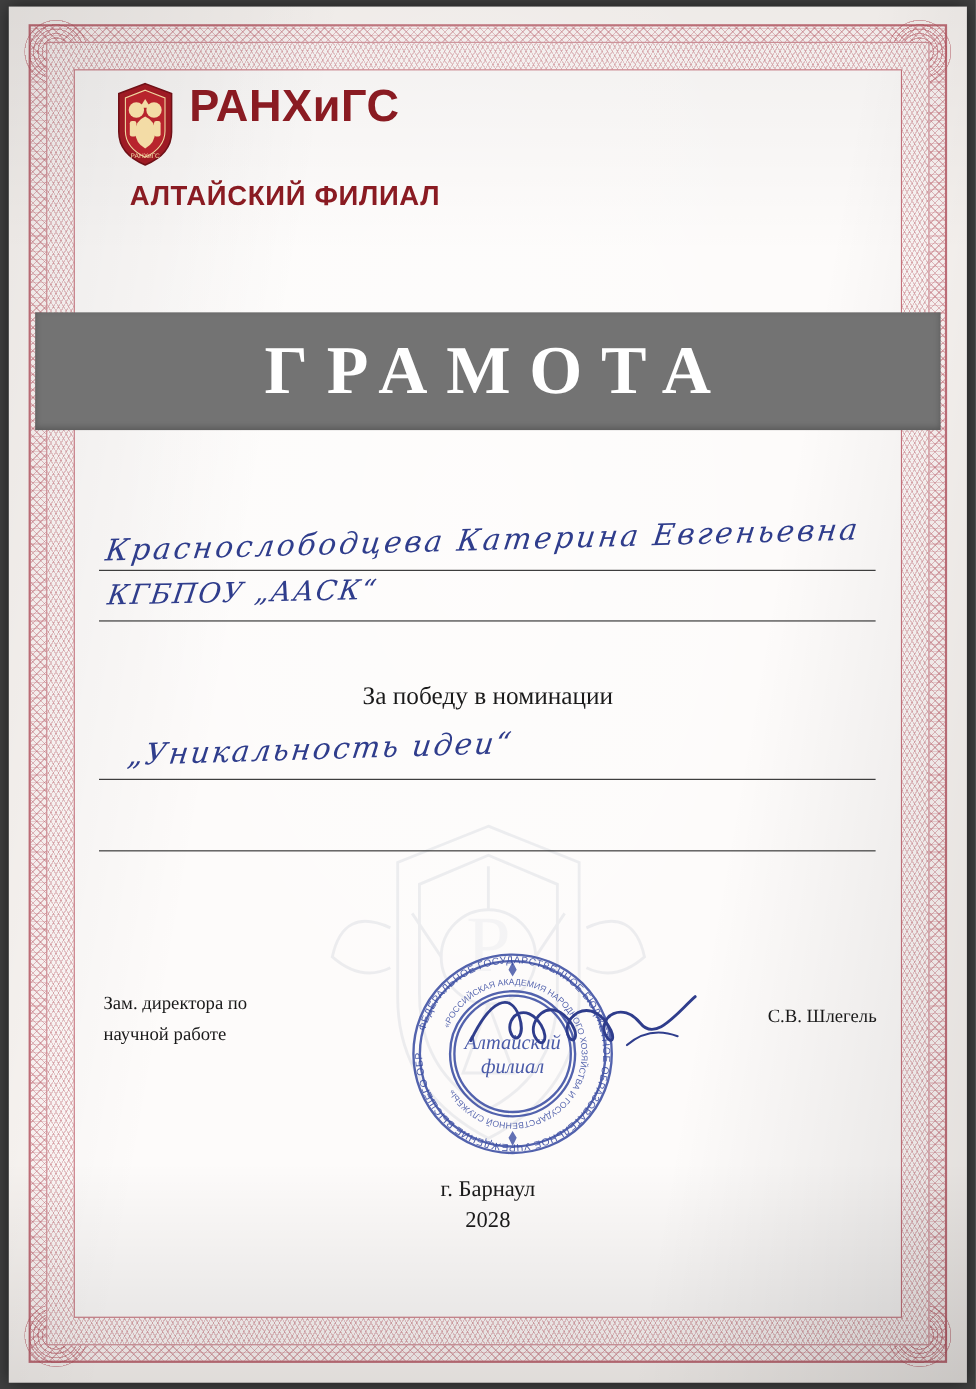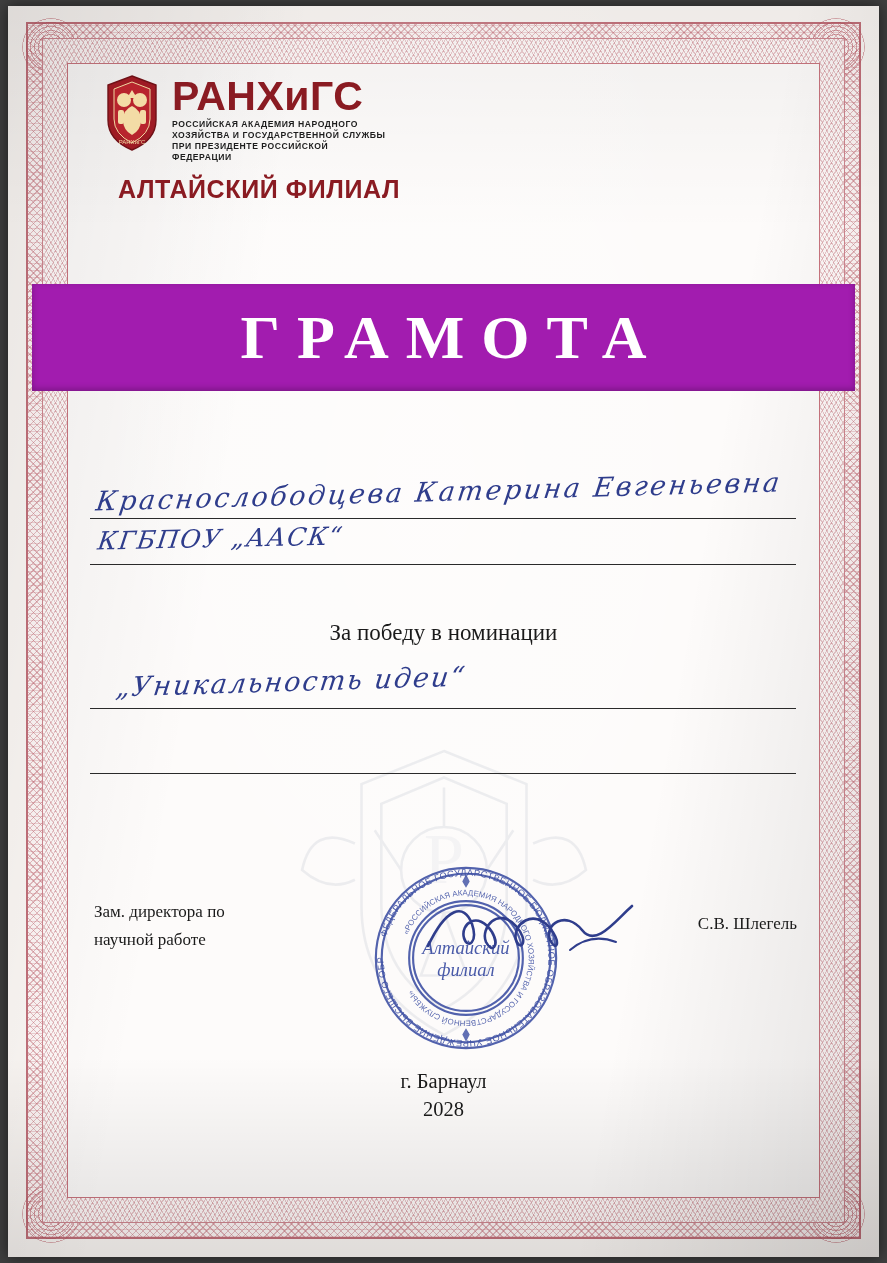--- a/index.html
+++ b/index.html
@@ -173,21 +173,21 @@
     margin-left: 14px;
   }
 
   
   .band {
     position: absolute;
     left: -36px;
     top: 216px;
     width: 823px;
     height: 107px;
-    background: #a21caf;
+    background: #737373;
     display: flex;
     align-items: center;
     justify-content: center;
     box-shadow: inset 0 -2px 6px rgba(0,0,0,0.25);
   }
   .band-text {
     font-family: "Liberation Serif", serif;
     font-weight: bold;
     font-size: 62px;
     letter-spacing: 17px;
@@ -372,21 +372,20 @@
               <circle cx="36" cy="26" r="7"></circle>
               <path d="M28 16 l5 8 h-10 z"></path>
               <path d="M28 32 q9 4 9 14 q0 10 -9 15 q-9 -5 -9 -15 q0 -10 9 -14 z"></path>
               <rect x="14" y="36" width="6" height="14" rx="2"></rect>
               <rect x="36" y="36" width="6" height="14" rx="2"></rect>
             </g>
             <text x="28" y="70" font-family="'Liberation Sans', sans-serif" font-size="6" fill="#f3dca6" text-anchor="middle">РАНХиГС</text>
           </svg>
           <div class="brand">
             <div class="brand-main">РАНХиГС</div>
-            <div class="brand-sub">РОССИЙСКАЯ АКАДЕМИЯ НАРОДНОГО ХОЗЯЙСТВА И ГОСУДАРСТВЕННОЙ СЛУЖБЫ ПРИ ПРЕЗИДЕНТЕ РОССИЙСКОЙ ФЕДЕРАЦИИ</div>
           </div>
         </div>
         <div class="branch">АЛТАЙСКИЙ ФИЛИАЛ</div>
       </div>
 
       <div class="band">
         <div class="band-text">ГРАМОТА</div>
       </div>
 
 

